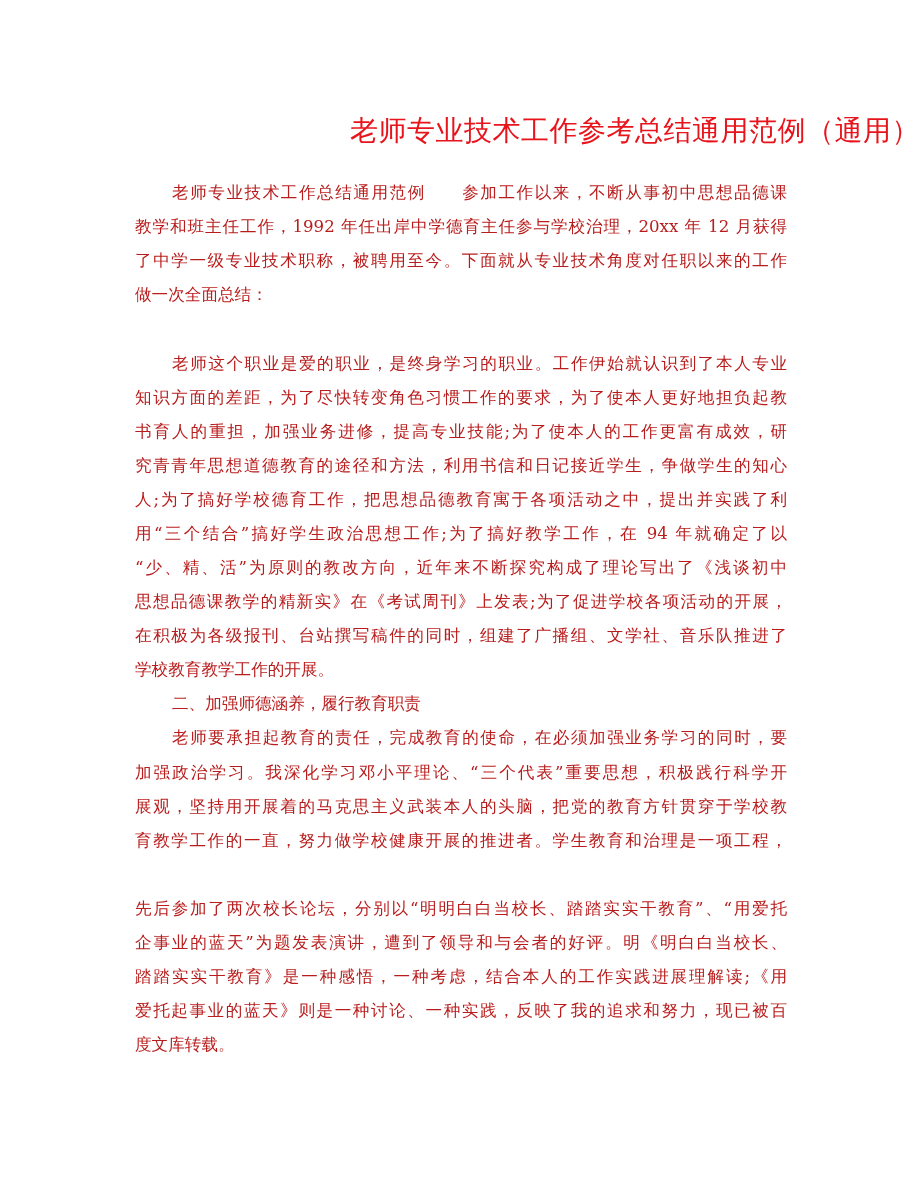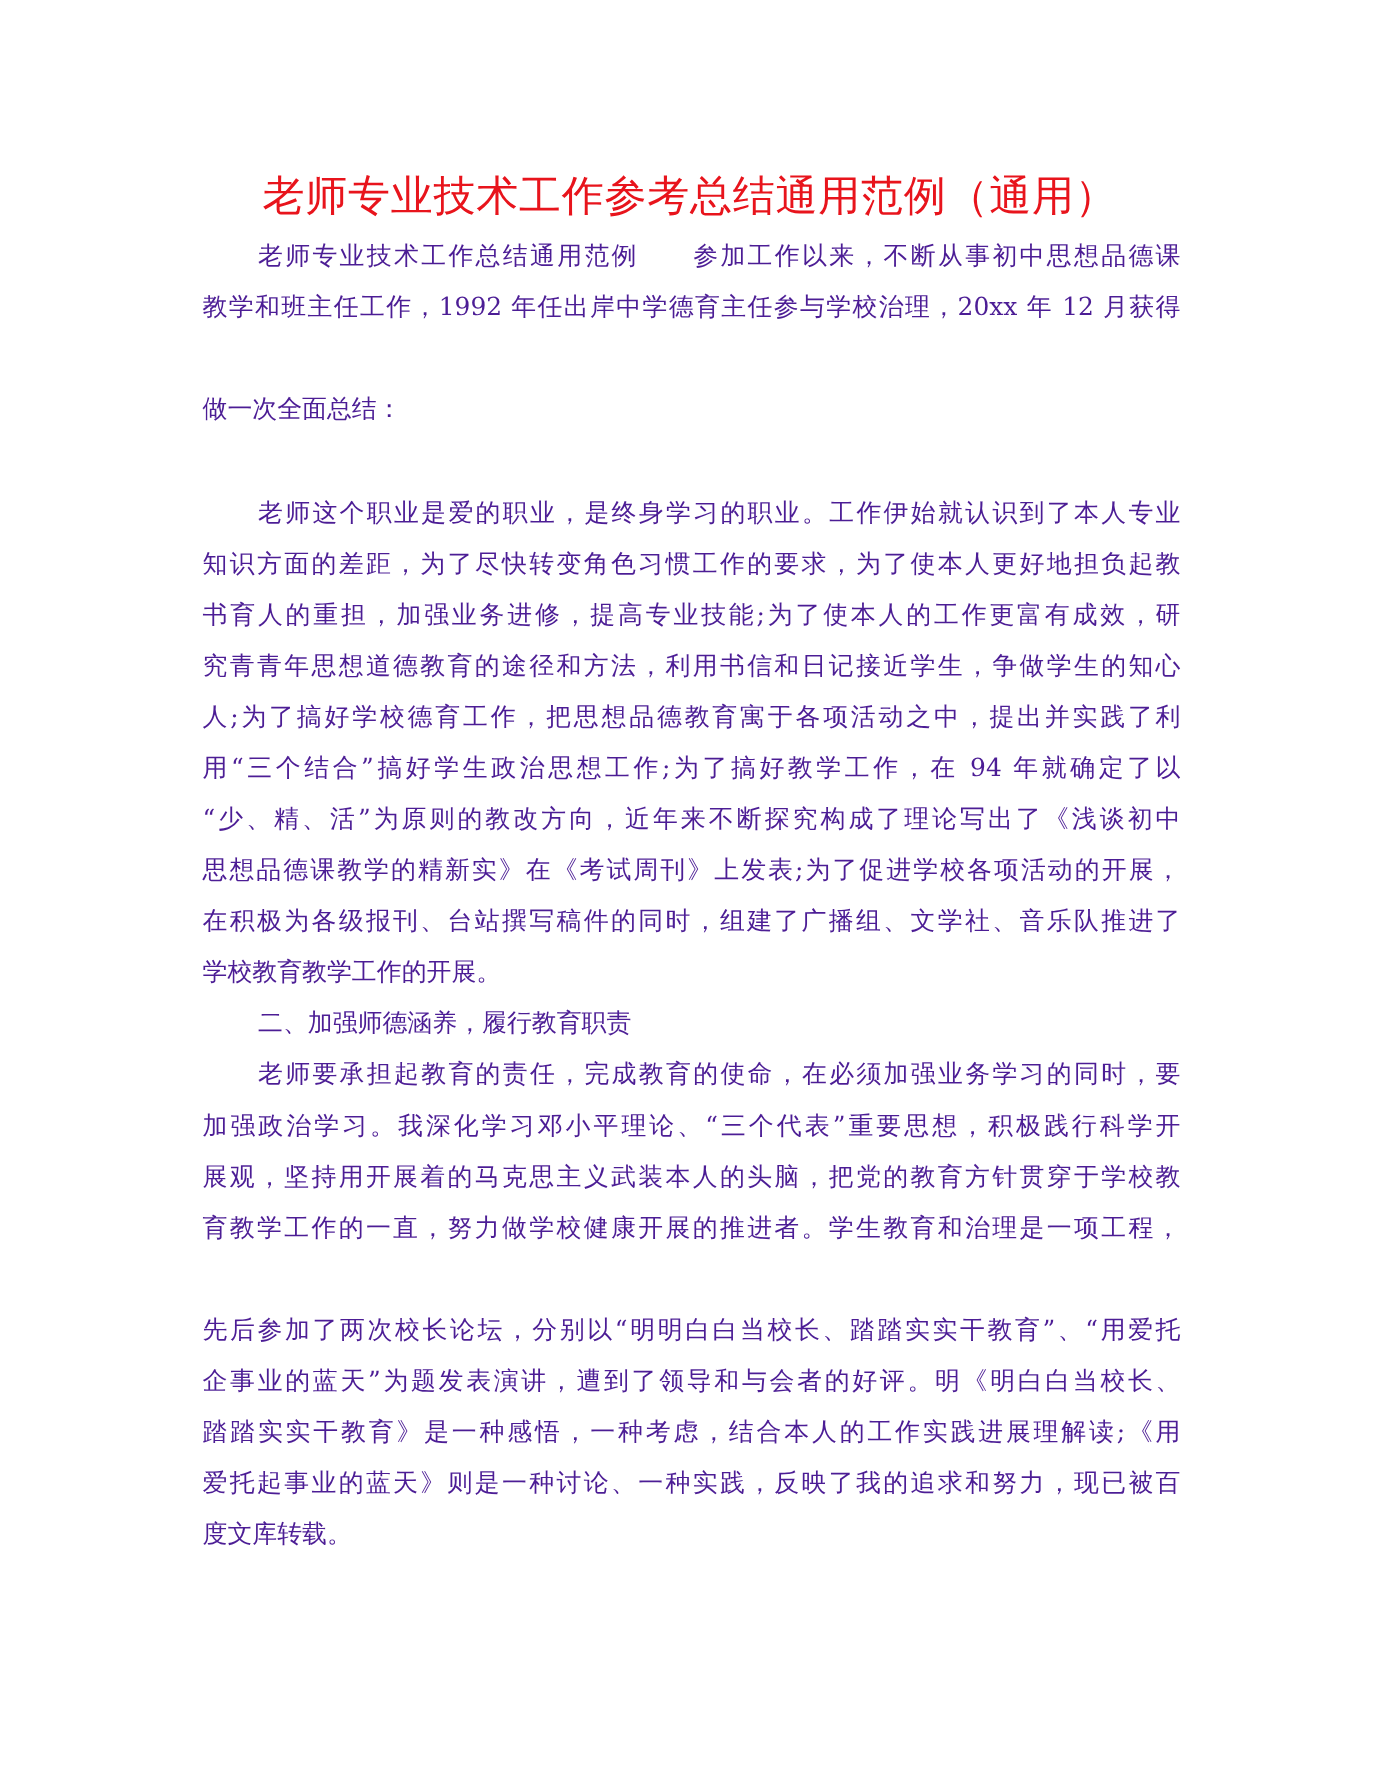--- a/index.html
+++ b/index.html
@@ -19,57 +19,59 @@
       left: 0; top: 0;
       width: 920px;
       height: 1191px;
       background: #ffffff;
     }
     .title {
       position: absolute;
       left: 0;
       width: 920px;
       top: 113px;
-      text-align: center;
+      text-align: right;
       color: #e8141c;
       font-size: 28px;
       line-height: 36px;
       letter-spacing: 0.5px;
       white-space: nowrap;
     }
     .line {
       position: absolute;
       left: 135px;
       width: 652px;
       font-size: 16.6px;
       line-height: 22px;
-      color: #4c1d95;
+      color: #b91c1c;
       white-space: nowrap;
       text-align: justify;
       text-align-last: justify;
+      margin-top: 22px;
     }
     .line.last {
       text-align-last: left;
     }
     .line.indent {
       left: 172px;
       width: 615px;
     }
     .line.heading {
       text-align-last: left;
     }
   </style>
 </head>
 <body>
 
 <div class="page">
   <div class="title">老师专业技术工作参考总结通用范例（通用）</div>
 
   <div class="line indent" style="top:160px">老师专业技术工作总结通用范例　　参加工作以来，不断从事初中思想品德课</div>
   <div class="line" style="top:194px">教学和班主任工作，1992 年任出岸中学德育主任参与学校治理，20xx 年 12 月获得</div>
+  <div class="line" style="top:228px">了中学一级专业技术职称，被聘用至今。下面就从专业技术角度对任职以来的工作</div>
   <div class="line last" style="top:262px">做一次全面总结：</div>
 
 
   <div class="line indent" style="top:331px">老师这个职业是爱的职业，是终身学习的职业。工作伊始就认识到了本人专业</div>
   <div class="line" style="top:365px">知识方面的差距，为了尽快转变角色习惯工作的要求，为了使本人更好地担负起教</div>
   <div class="line" style="top:399px">书育人的重担，加强业务进修，提高专业技能;为了使本人的工作更富有成效，研</div>
   <div class="line" style="top:433px">究青青年思想道德教育的途径和方法，利用书信和日记接近学生，争做学生的知心</div>
   <div class="line" style="top:467px">人;为了搞好学校德育工作，把思想品德教育寓于各项活动之中，提出并实践了利</div>
   <div class="line" style="top:501px">用“三个结合”搞好学生政治思想工作;为了搞好教学工作，在 94 年就确定了以</div>
   <div class="line" style="top:535px">“少、精、活”为原则的教改方向，近年来不断探究构成了理论写出了《浅谈初中</div>

